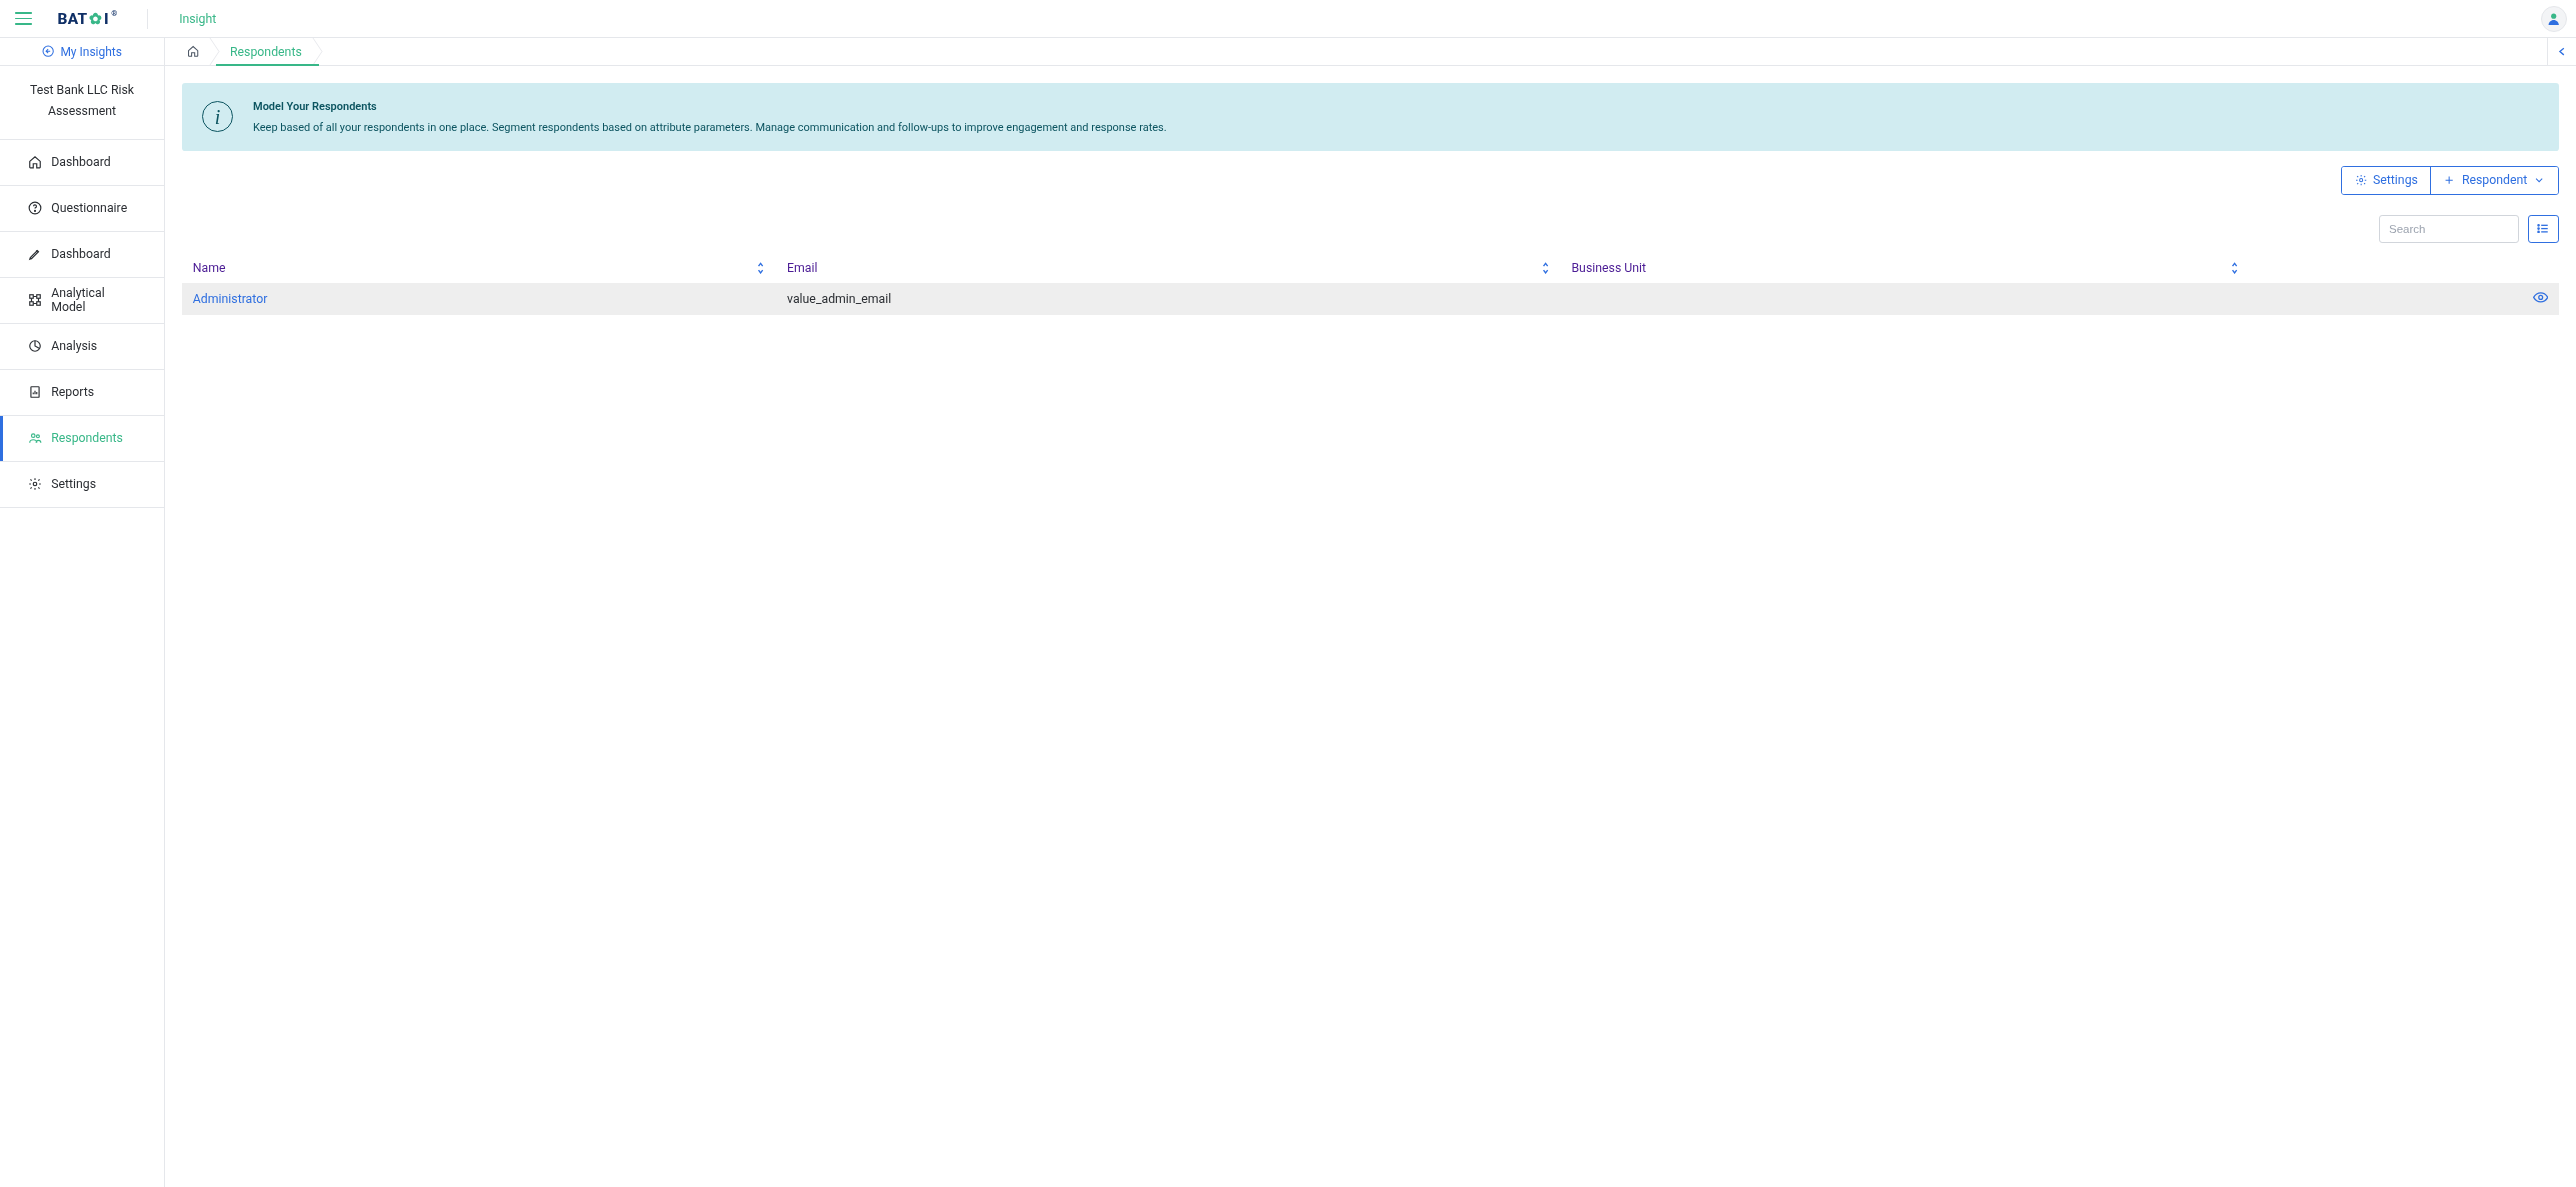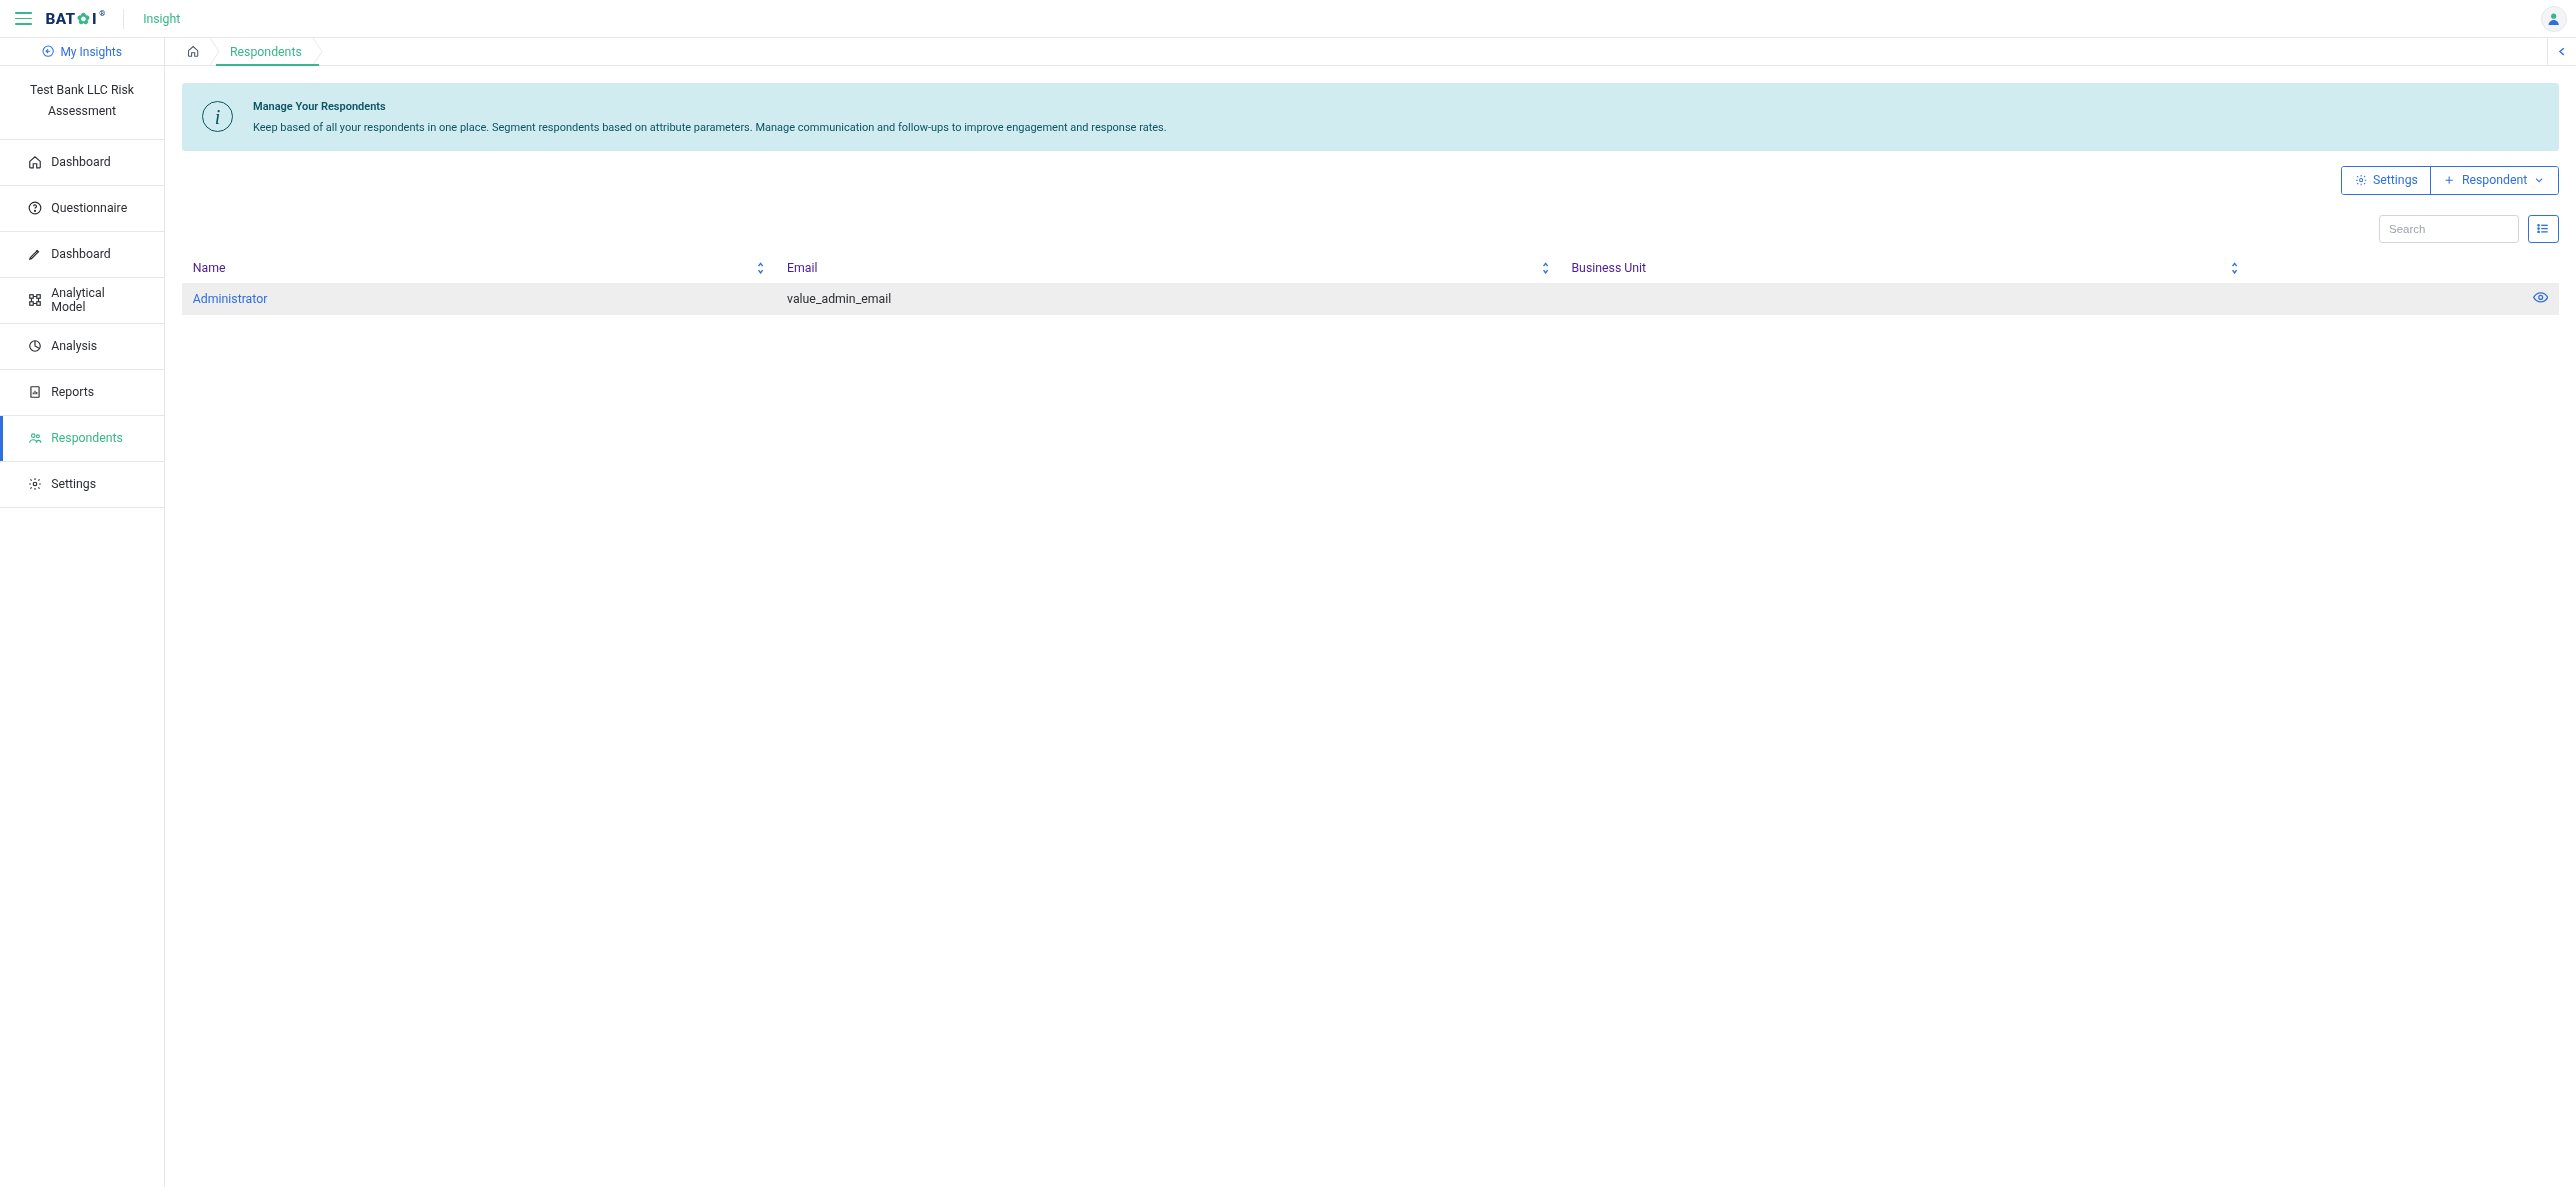--- a/index.html
+++ b/index.html
@@ -6,21 +6,21 @@
   html, body { height: 100%; font-family: -apple-system, BlinkMacSystemFont, "Segoe UI", Roboto, "Helvetica Neue", Arial, sans-serif; color: #2b2e33; }
   body { display: flex; flex-direction: column; }
 
   
   .topbar {
     height: 38px;
     border-bottom: 0.8px solid #e5e7eb;
     display: flex;
     align-items: center;
     padding: 0 9.2px 0 15.4px;
-    gap: 13px;
+    gap: 25px;
     background: #fff;
   }
   .hamburger { width: 17px; height: 12.3px; display: flex; flex-direction: column; justify-content: space-between; cursor: pointer; }
   .hamburger span { height: 1.5px; background: #38b788; border-radius: 0.8px; }
   .logo { display: flex; align-items: center; gap: 1.5px; font-weight: 800; font-size: 15.4px; color: #0f2f66; letter-spacing: 0.4px; }
   .logo .leaf { color: #38b788; font-size: 15.4px; position: relative; top: 0px; }
   .logo .reg { font-size: 7.7px; color: #0f2f66; position: relative; top: -4.6px; margin-left: 0.8px; }
   .vsep { width: 0.8px; height: 20px; background: #e5e7eb; margin: 0 6.1px 0 4.6px; }
   .product { color: #38b788; font-size: 12.3px; }
   .topbar-spacer { flex: 1; }
@@ -310,21 +310,21 @@
         <svg viewBox="0 0 10 14" fill="none" stroke-width="2">
             <path d="M8 2L2 7l6 5" stroke="#2f6fe0"></path>
           </svg>
       </div>
     </div>
 
     <div class="page-body">
       <div class="info-banner">
         <div class="info-icon">i</div>
         <div class="info-text">
-          <span class="title">Manage Your Respondents</span>
+          <span class="title">Model Your Respondents</span>
           <span>Keep based of all your respondents in one place. Segment respondents based on attribute parameters. Manage communication and follow-ups to improve engagement and response rates.</span>
         </div>
       </div>
 
       <div class="actions-row">
         <div class="btn-group">
           <div class="btn">
             <svg viewBox="0 0 24 24" fill="none" stroke-width="2">
                 <circle cx="12" cy="12" r="3"></circle>
                 <path d="M12 2v3M12 19v3M4.2 4.2l2.1 2.1M17.7 17.7l2.1 2.1M2 12h3M19 12h3M4.2 19.8l2.1-2.1M17.7 6.3l2.1-2.1"></path>

